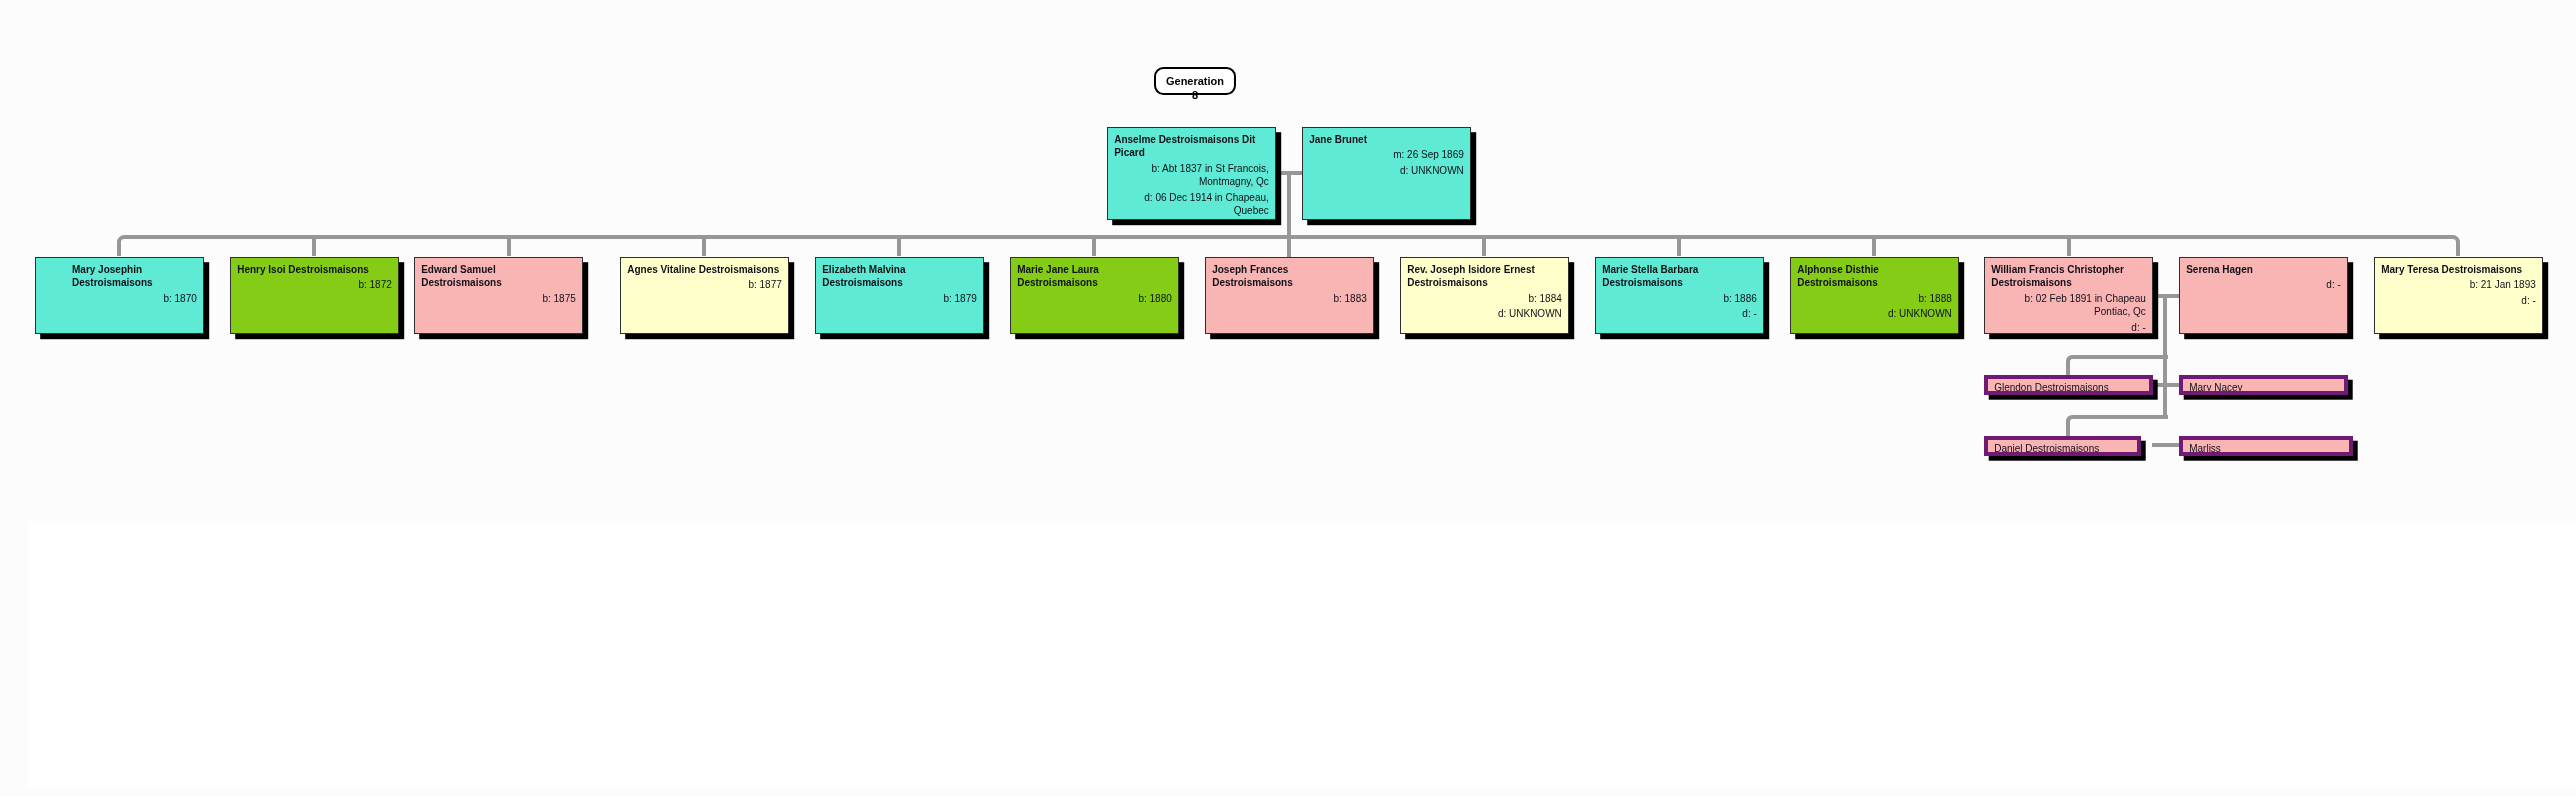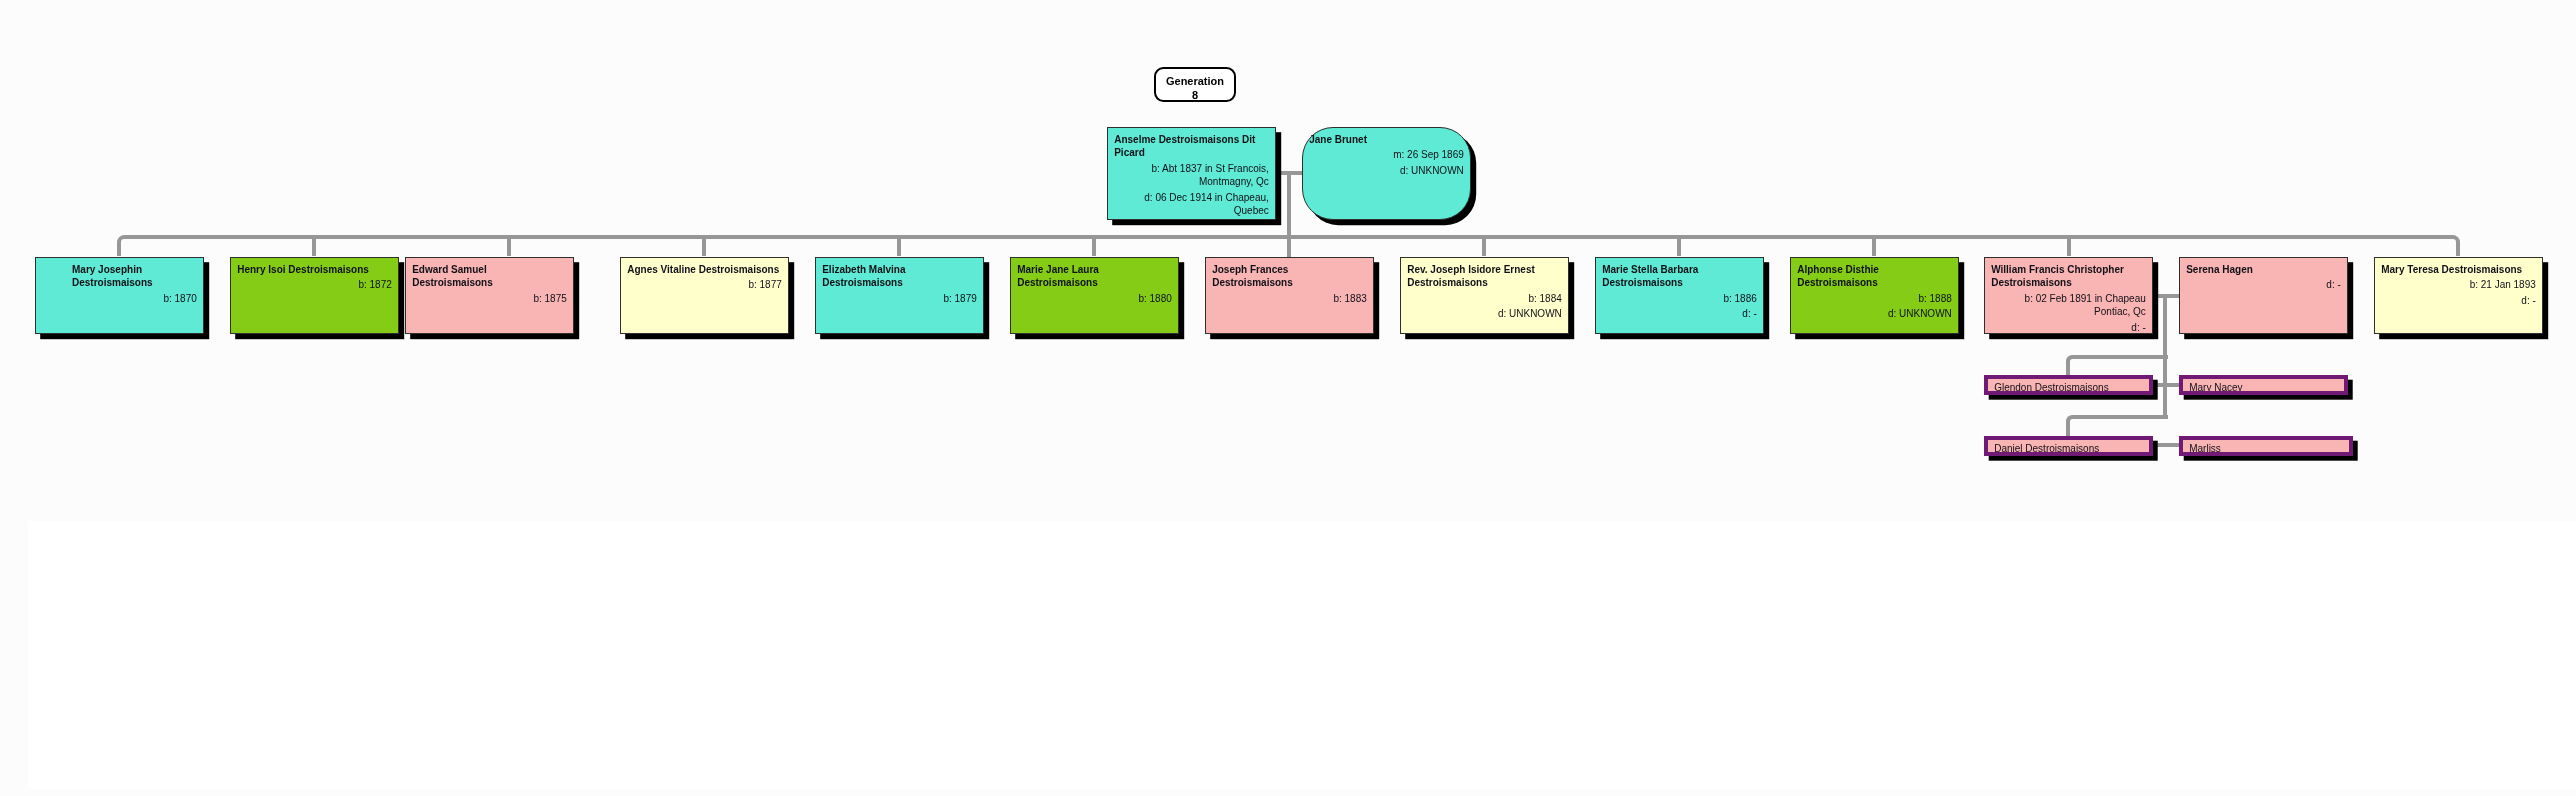--- a/index.html
+++ b/index.html
@@ -11,21 +11,21 @@
   .elbow{position:absolute;z-index:1;box-sizing:border-box;border-top:4.2px solid #979797;border-left:4.2px solid #979797;border-top-left-radius:6.2px;background:transparent;}
   
   .pbox{position:absolute;z-index:2;box-sizing:border-box;border:1px solid #2f2f2f;box-shadow:5.2px 5.2px 0 0 #000;padding:4.7px 6.2px;font-size:10px;line-height:13.5px;color:#101018;}
   .pbox .name{font-weight:bold;}
   .pbox .detail{margin-top:2.1px;text-align:right;}
   .mini{position:absolute;z-index:2;box-sizing:border-box;border:4px solid #701a75;box-shadow:4.7px 4.7px 0 0 #000;padding:1.6px 6.2px;font-size:10px;line-height:14.6px;font-weight:normal;color:#101018;height:20px;overflow:hidden;}
   .c-lavender{background:#5eead4;}
   .c-green{background:#84cc16;}
   .c-pink{background:#f9b4b4;}
   .c-yellow{background:#ffffcc;}
-  .genbox{position:absolute;left:1154px;top:67px;width:82px;height:35px;z-index:2;box-sizing:border-box;background:#ffffff;border:2.1px solid #000;border-radius:9.4px;text-align:center;font-size:11px;line-height:13.5px;font-weight:bold;color:#000;padding-top:6.2px;}
+  .genbox{position:absolute;left:1154px;top:67px;width:82px;height:28px;z-index:2;box-sizing:border-box;background:#ffffff;border:2.1px solid #000;border-radius:9.4px;text-align:center;font-size:11px;line-height:13.5px;font-weight:bold;color:#000;padding-top:6.2px;}
   .w325{width:169px;}
   .h148{height:77px;}
 </style>
 </head>
 <body>
 
 <div class="page2"></div>
 
 <div class="line" style="left:1274px;top:171px;width:31px;height:4.2px;"></div>
 
@@ -58,35 +58,35 @@
 <div class="genbox">
   <div>Generation</div>
   <div>8</div>
 </div>
 
 <div class="pbox c-lavender" style="left:1107px;top:127px;width:169px;height:93px;">
   <div class="name">Anselme Destroismaisons Dit Picard</div>
   <div class="detail">b: Abt 1837 in St Francois, Montmagny, Qc</div>
   <div class="detail">d: 06 Dec 1914 in Chapeau, Quebec</div>
 </div>
-<div class="pbox c-lavender" style="left:1302px;top:127px;width:169px;height:93px;border-radius:31px;">
+<div class="pbox c-lavender" style="left:1302px;top:127px;width:169px;height:93px;">
   <div class="name">Jane Brunet</div>
   <div class="detail">m: 26 Sep 1869</div>
   <div class="detail">d: UNKNOWN</div>
 </div>
 
 <div class="pbox c-lavender w325 h148" style="left:35px;top:257px;padding-left:36px;">
   <div class="name">Mary Josephin Destroismaisons</div>
   <div class="detail">b: 1870</div>
 </div>
 <div class="pbox c-green w325 h148" style="left:230px;top:257px;">
   <div class="name">Henry Isoi Destroismaisons</div>
   <div class="detail">b: 1872</div>
 </div>
-<div class="pbox c-pink w325 h148" style="left:405px;top:257px;">
+<div class="pbox c-pink w325 h148" style="left:414px;top:257px;">
   <div class="name">Edward Samuel Destroismaisons</div>
   <div class="detail">b: 1875</div>
 </div>
 <div class="pbox c-yellow w325 h148" style="left:620px;top:257px;">
   <div class="name">Agnes Vitaline Destroismaisons</div>
   <div class="detail">b: 1877</div>
 </div>
 <div class="pbox c-lavender w325 h148" style="left:815px;top:257px;">
   <div class="name">Elizabeth Malvina Destroismaisons</div>
   <div class="detail">b: 1879</div>
@@ -128,19 +128,19 @@
   <div class="detail">b: 21 Jan 1893</div>
   <div class="detail">d: -</div>
 </div>
 
 <div class="mini c-pink" style="left:1984px;top:375px;width:169px;">
   <span>Glendon Destroismaisons</span>
 </div>
 <div class="mini c-pink" style="left:2179px;top:375px;width:169px;">
   <span>Mary Nacey</span>
 </div>
-<div class="mini c-pink" style="left:1984px;top:436px;width:169px;">
+<div class="mini c-pink" style="left:1984px;top:436px;width:157px;">
   <span>Daniel Destroismaisons</span>
 </div>
 <div class="mini c-pink" style="left:2179px;top:436px;width:174px;">
   <span>Marliss</span>
 </div>
 
 
 </body></html>

